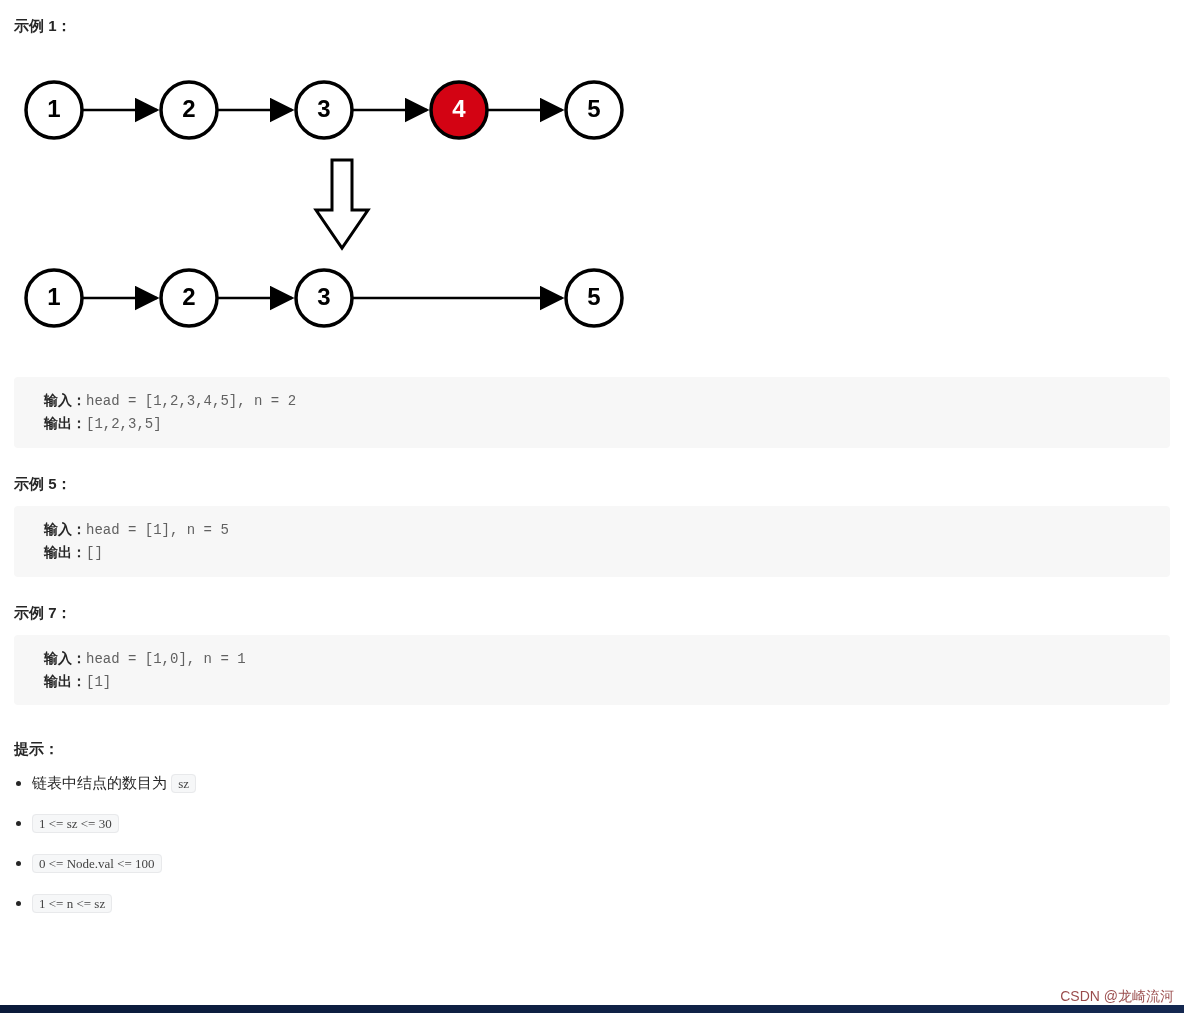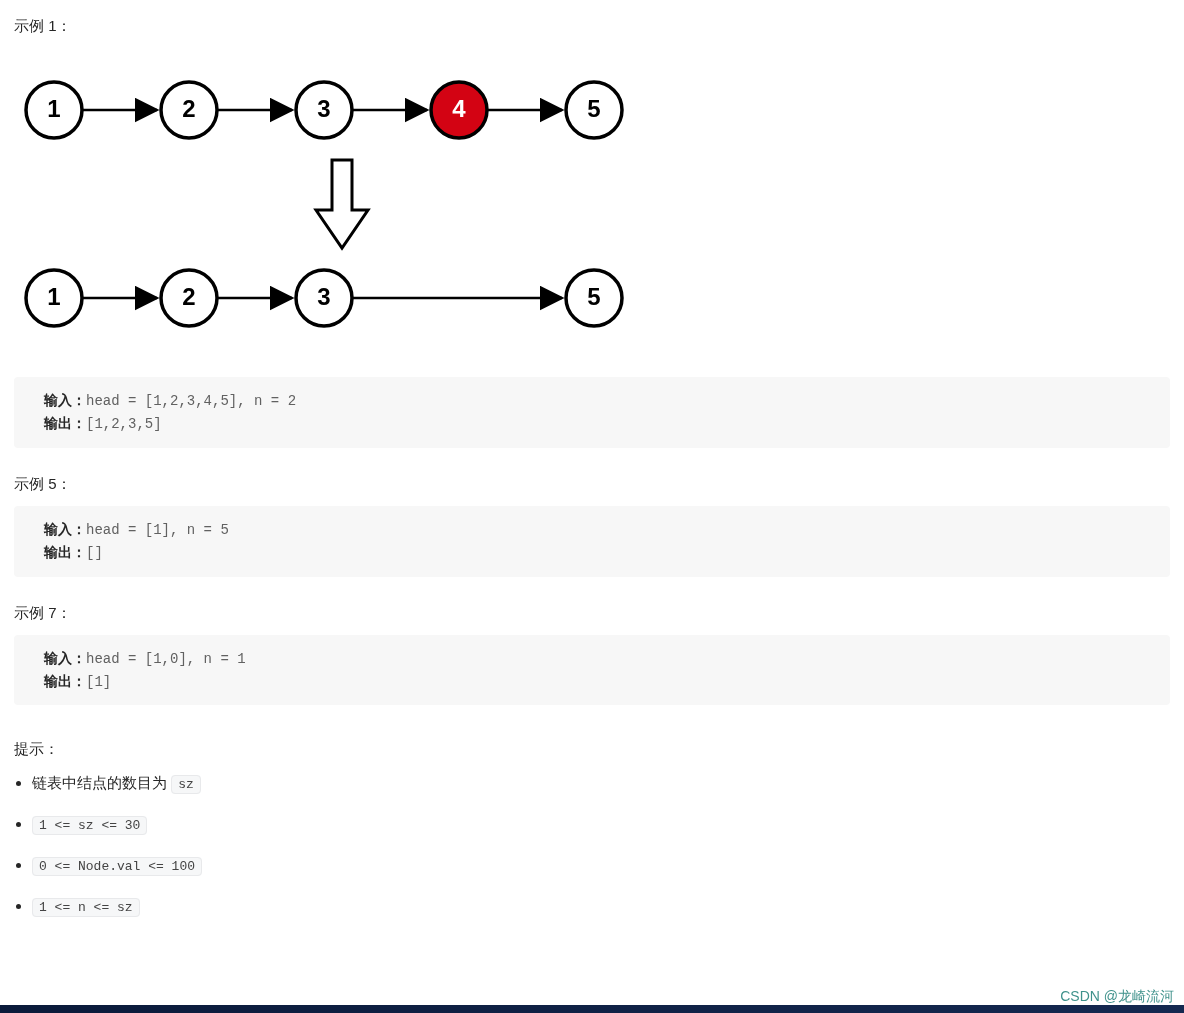--- a/index.html
+++ b/index.html
@@ -4,21 +4,21 @@
 <style>
   body {
     font-family: -apple-system, BlinkMacSystemFont, "Segoe UI", "PingFang SC", "Microsoft YaHei", sans-serif;
     margin: 0;
     padding: 14px 14px 0 14px;
     color: #222;
     font-size: 15px;
     line-height: 1.6;
   }
   .heading {
-    font-weight: 400;
+    font-weight: 700;
     font-size: 15px;
     margin: 0 0 10px 0;
     color: #262626;
   }
   .svg-diagram {
     margin: 8px 0 14px 0;
   }
   .code-block {
     background: #f7f7f7;
     border-radius: 4px;
@@ -44,29 +44,29 @@
   }
   ul.hints li {
     margin-bottom: 16px;
     color: #262626;
   }
   code.inline {
     background: #f6f7f8;
     border: 1px solid #e8e9eb;
     border-radius: 4px;
     padding: 1px 6px;
-    font-family: Liberation Mono, monospace;
+    font-family: Liberation Serif, serif;
     font-size: 13px;
     color: #444;
   }
   .watermark {
     position: fixed;
     right: 10px;
     bottom: 6px;
-    color: #0f766e;
+    color: #7f1d1d;
     font-size: 14px;
     opacity: 0.8;
     pointer-events: none;
   }
   .dark-bar {
     position: fixed;
     left: 0;
     right: 0;
     bottom: 0;
     height: 8px;

